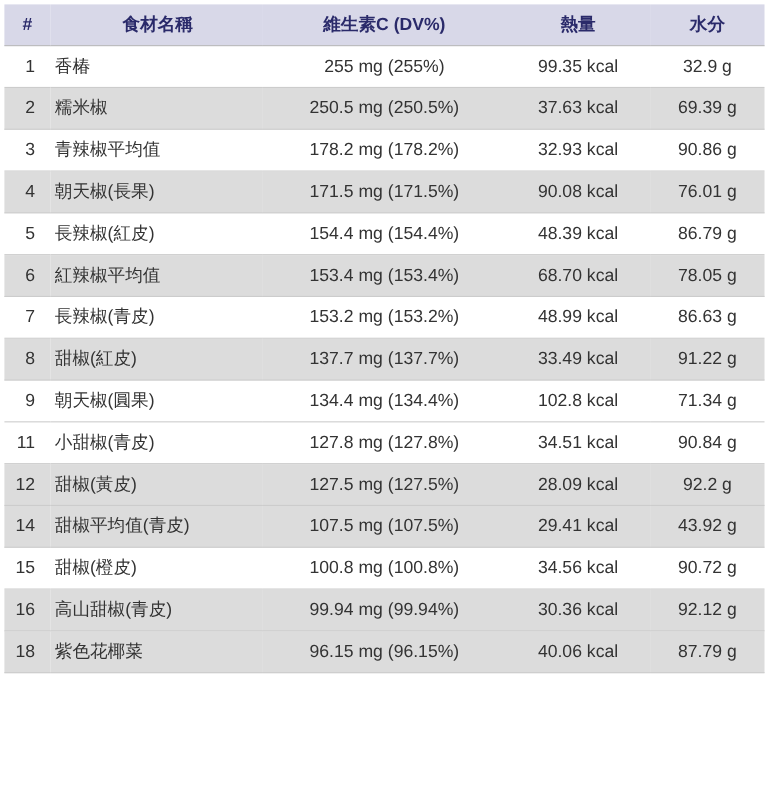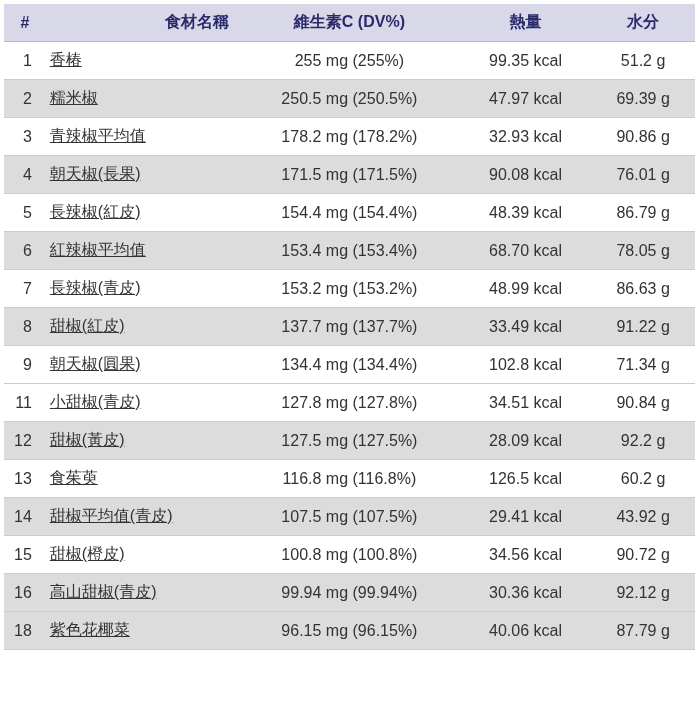--- a/index.html
+++ b/index.html
@@ -16,32 +16,31 @@
     width: 691px;
   }
   th {
     background: #d8d8e8;
     color: #2a2a6a;
     font-weight: bold;
     padding: 8px 10px;
     text-align: center;
     border-bottom: 1px solid #bbb;
   }
-  th.name { text-align: right; padding-left: 12px; }
+  th.name { text-align: center; padding-left: 12px; }
   td {
     padding: 8px 10px;
     border-bottom: 1px solid #ccc;
     text-align: center;
     white-space: nowrap;
   }
   td.idx { text-align: right; padding-right: 14px; width: 40px; }
   td.name { text-align: left; padding-left: 4px; }
   td.name a {
     color: #333;
-    text-decoration: underline;
     cursor: pointer;
   }
   tr.even td { background: #dcdcdc; }
   tr.odd td { background: #fff; }
 </style>
 </head>
 <body>
 
 <table>
   <thead>
@@ -52,27 +51,27 @@
       <th>熱量</th>
       <th>水分</th>
     </tr>
   </thead>
   <tbody id="tbody">
       <tr class="odd">
         <td class="idx">1</td>
         <td class="name"><a>香椿</a></td>
         <td>255 mg (255%)</td>
         <td>99.35 kcal</td>
-        <td>51.2 g</td>
+        <td>32.9 g</td>
       </tr>
       <tr class="even">
         <td class="idx">2</td>
         <td class="name"><a>糯米椒</a></td>
         <td>250.5 mg (250.5%)</td>
-        <td>47.97 kcal</td>
+        <td>37.63 kcal</td>
         <td>69.39 g</td>
       </tr>
       <tr class="odd">
         <td class="idx">3</td>
         <td class="name"><a>青辣椒平均值</a></td>
         <td>178.2 mg (178.2%)</td>
         <td>32.93 kcal</td>
         <td>90.86 g</td>
       </tr>
       <tr class="even">
@@ -124,27 +123,20 @@
         <td>34.51 kcal</td>
         <td>90.84 g</td>
       </tr>
       <tr class="even">
         <td class="idx">12</td>
         <td class="name"><a>甜椒(黃皮)</a></td>
         <td>127.5 mg (127.5%)</td>
         <td>28.09 kcal</td>
         <td>92.2 g</td>
       </tr>
-      <tr class="odd">
-        <td class="idx">13</td>
-        <td class="name"><a>食茱萸</a></td>
-        <td>116.8 mg (116.8%)</td>
-        <td>126.5 kcal</td>
-        <td>60.2 g</td>
-      </tr>
       <tr class="even">
         <td class="idx">14</td>
         <td class="name"><a>甜椒平均值(青皮)</a></td>
         <td>107.5 mg (107.5%)</td>
         <td>29.41 kcal</td>
         <td>43.92 g</td>
       </tr>
       <tr class="odd">
         <td class="idx">15</td>
         <td class="name"><a>甜椒(橙皮)</a></td>

